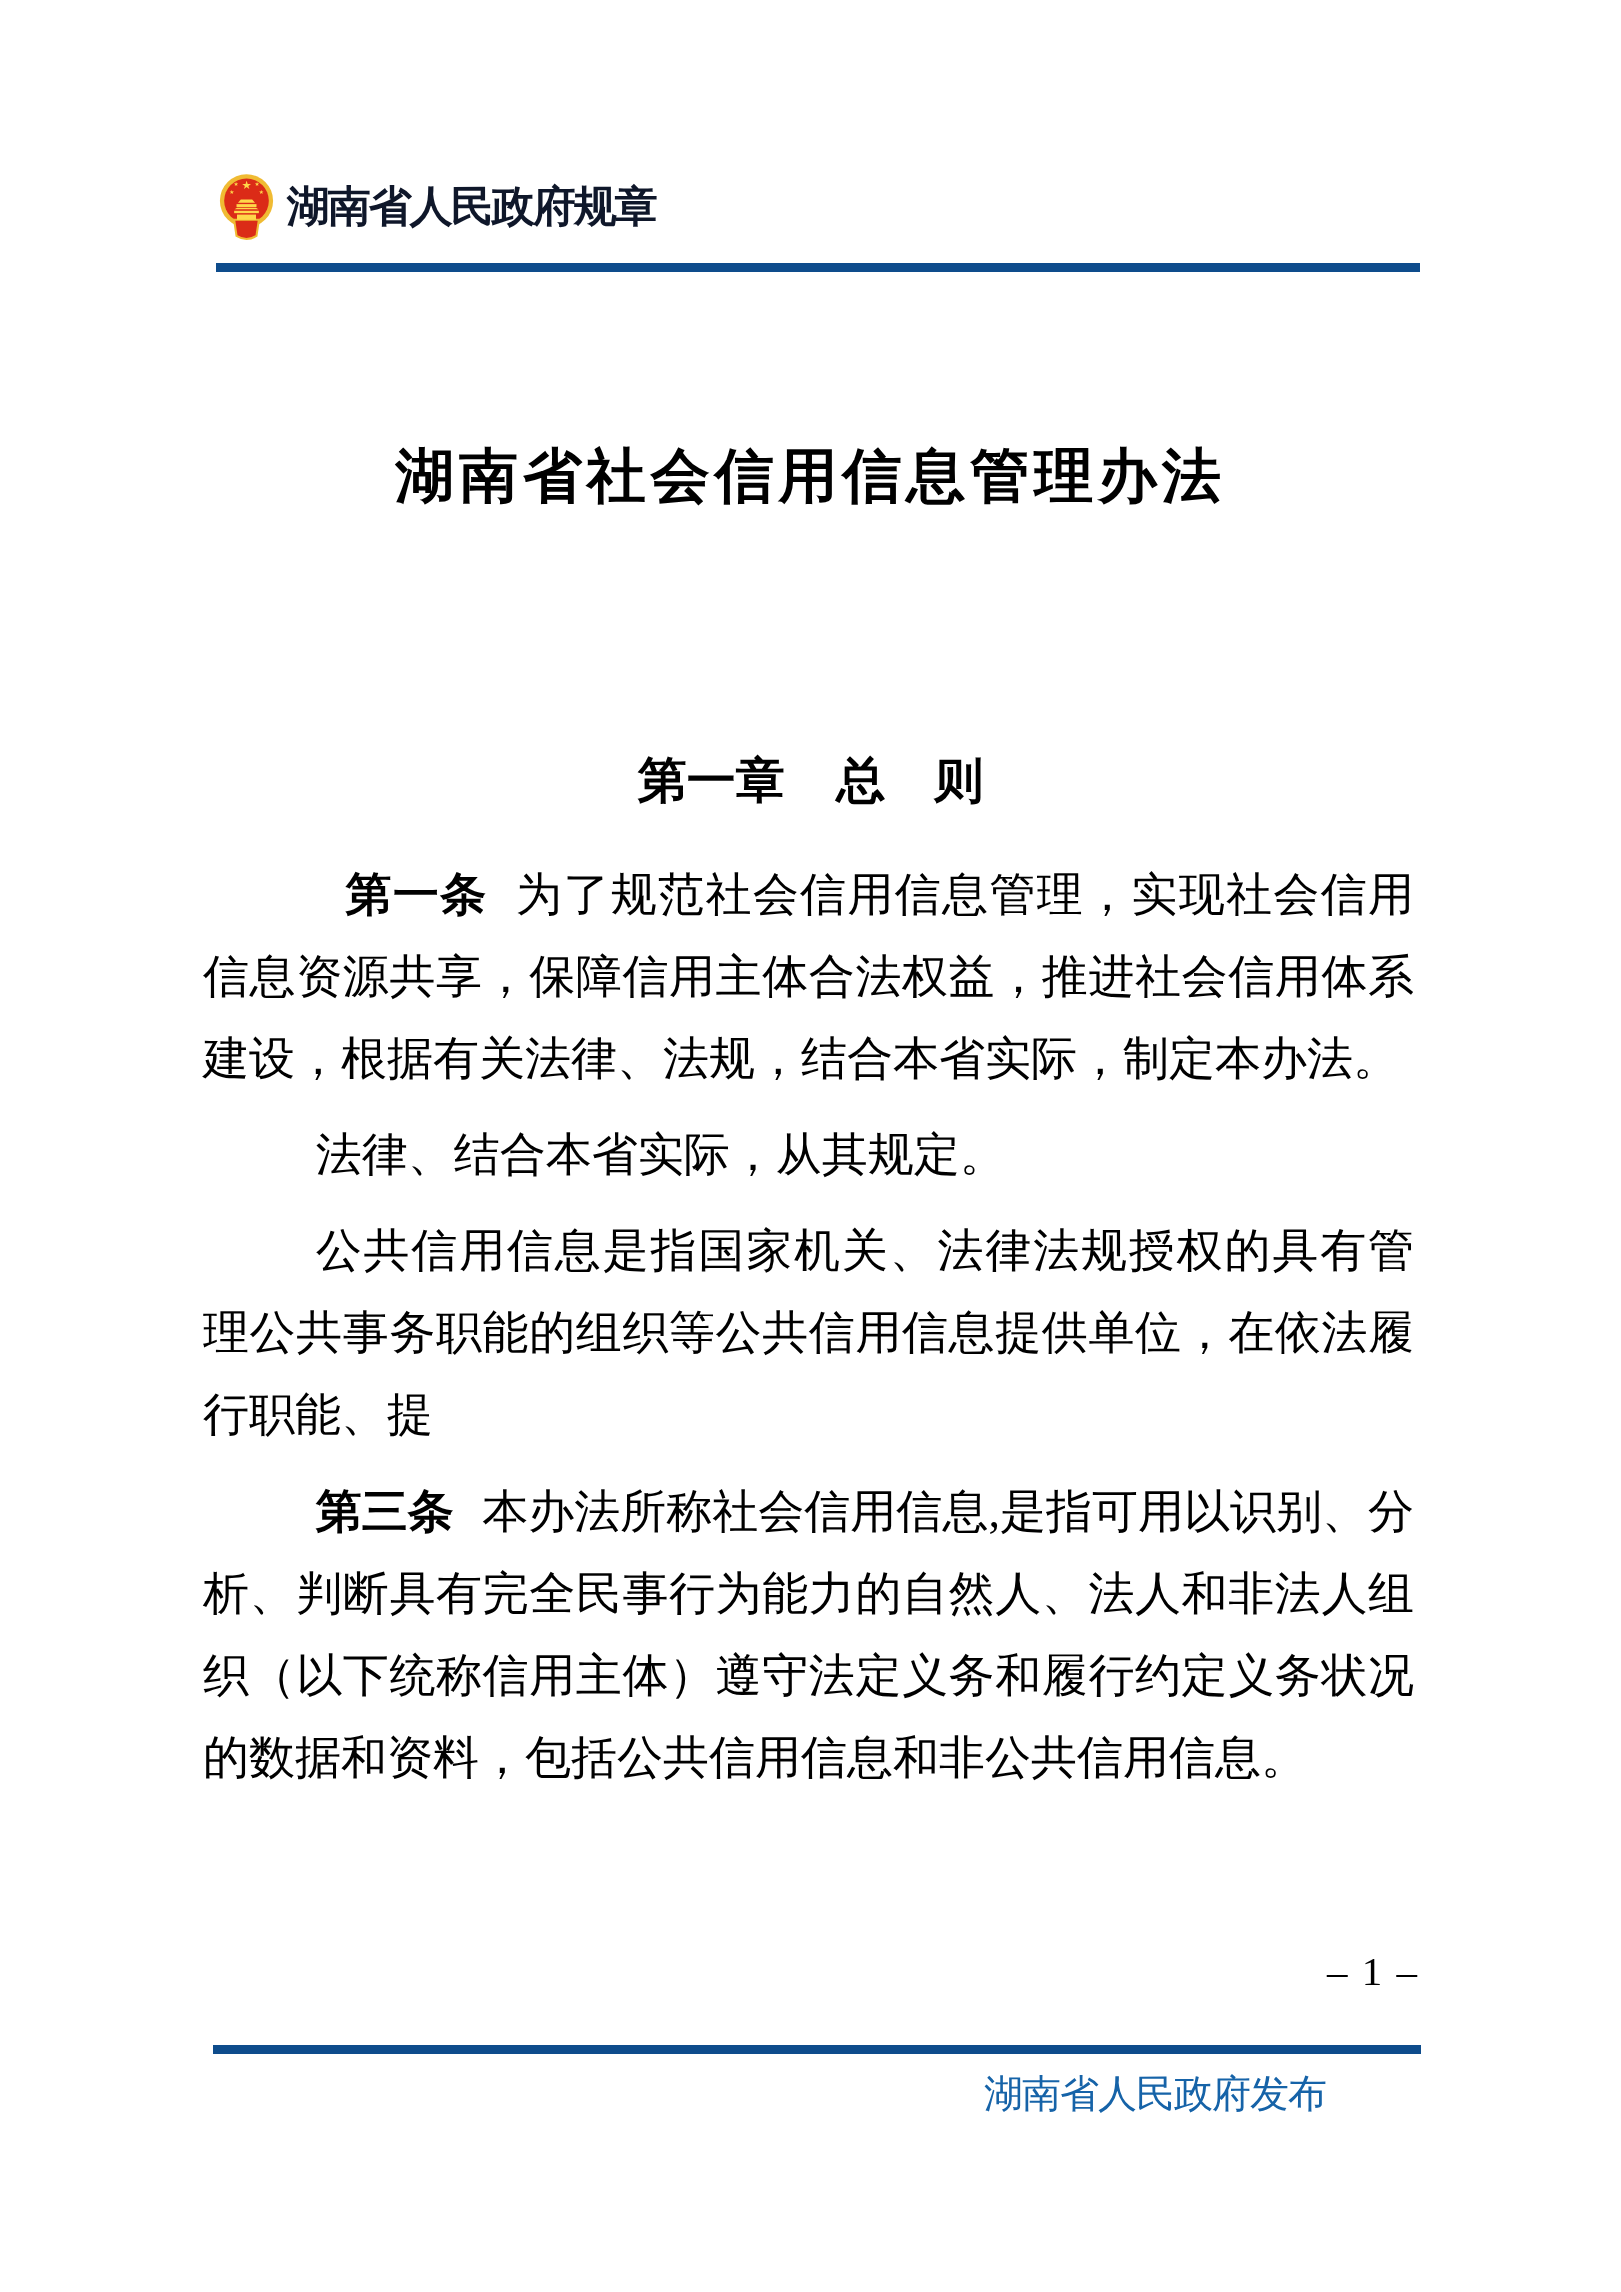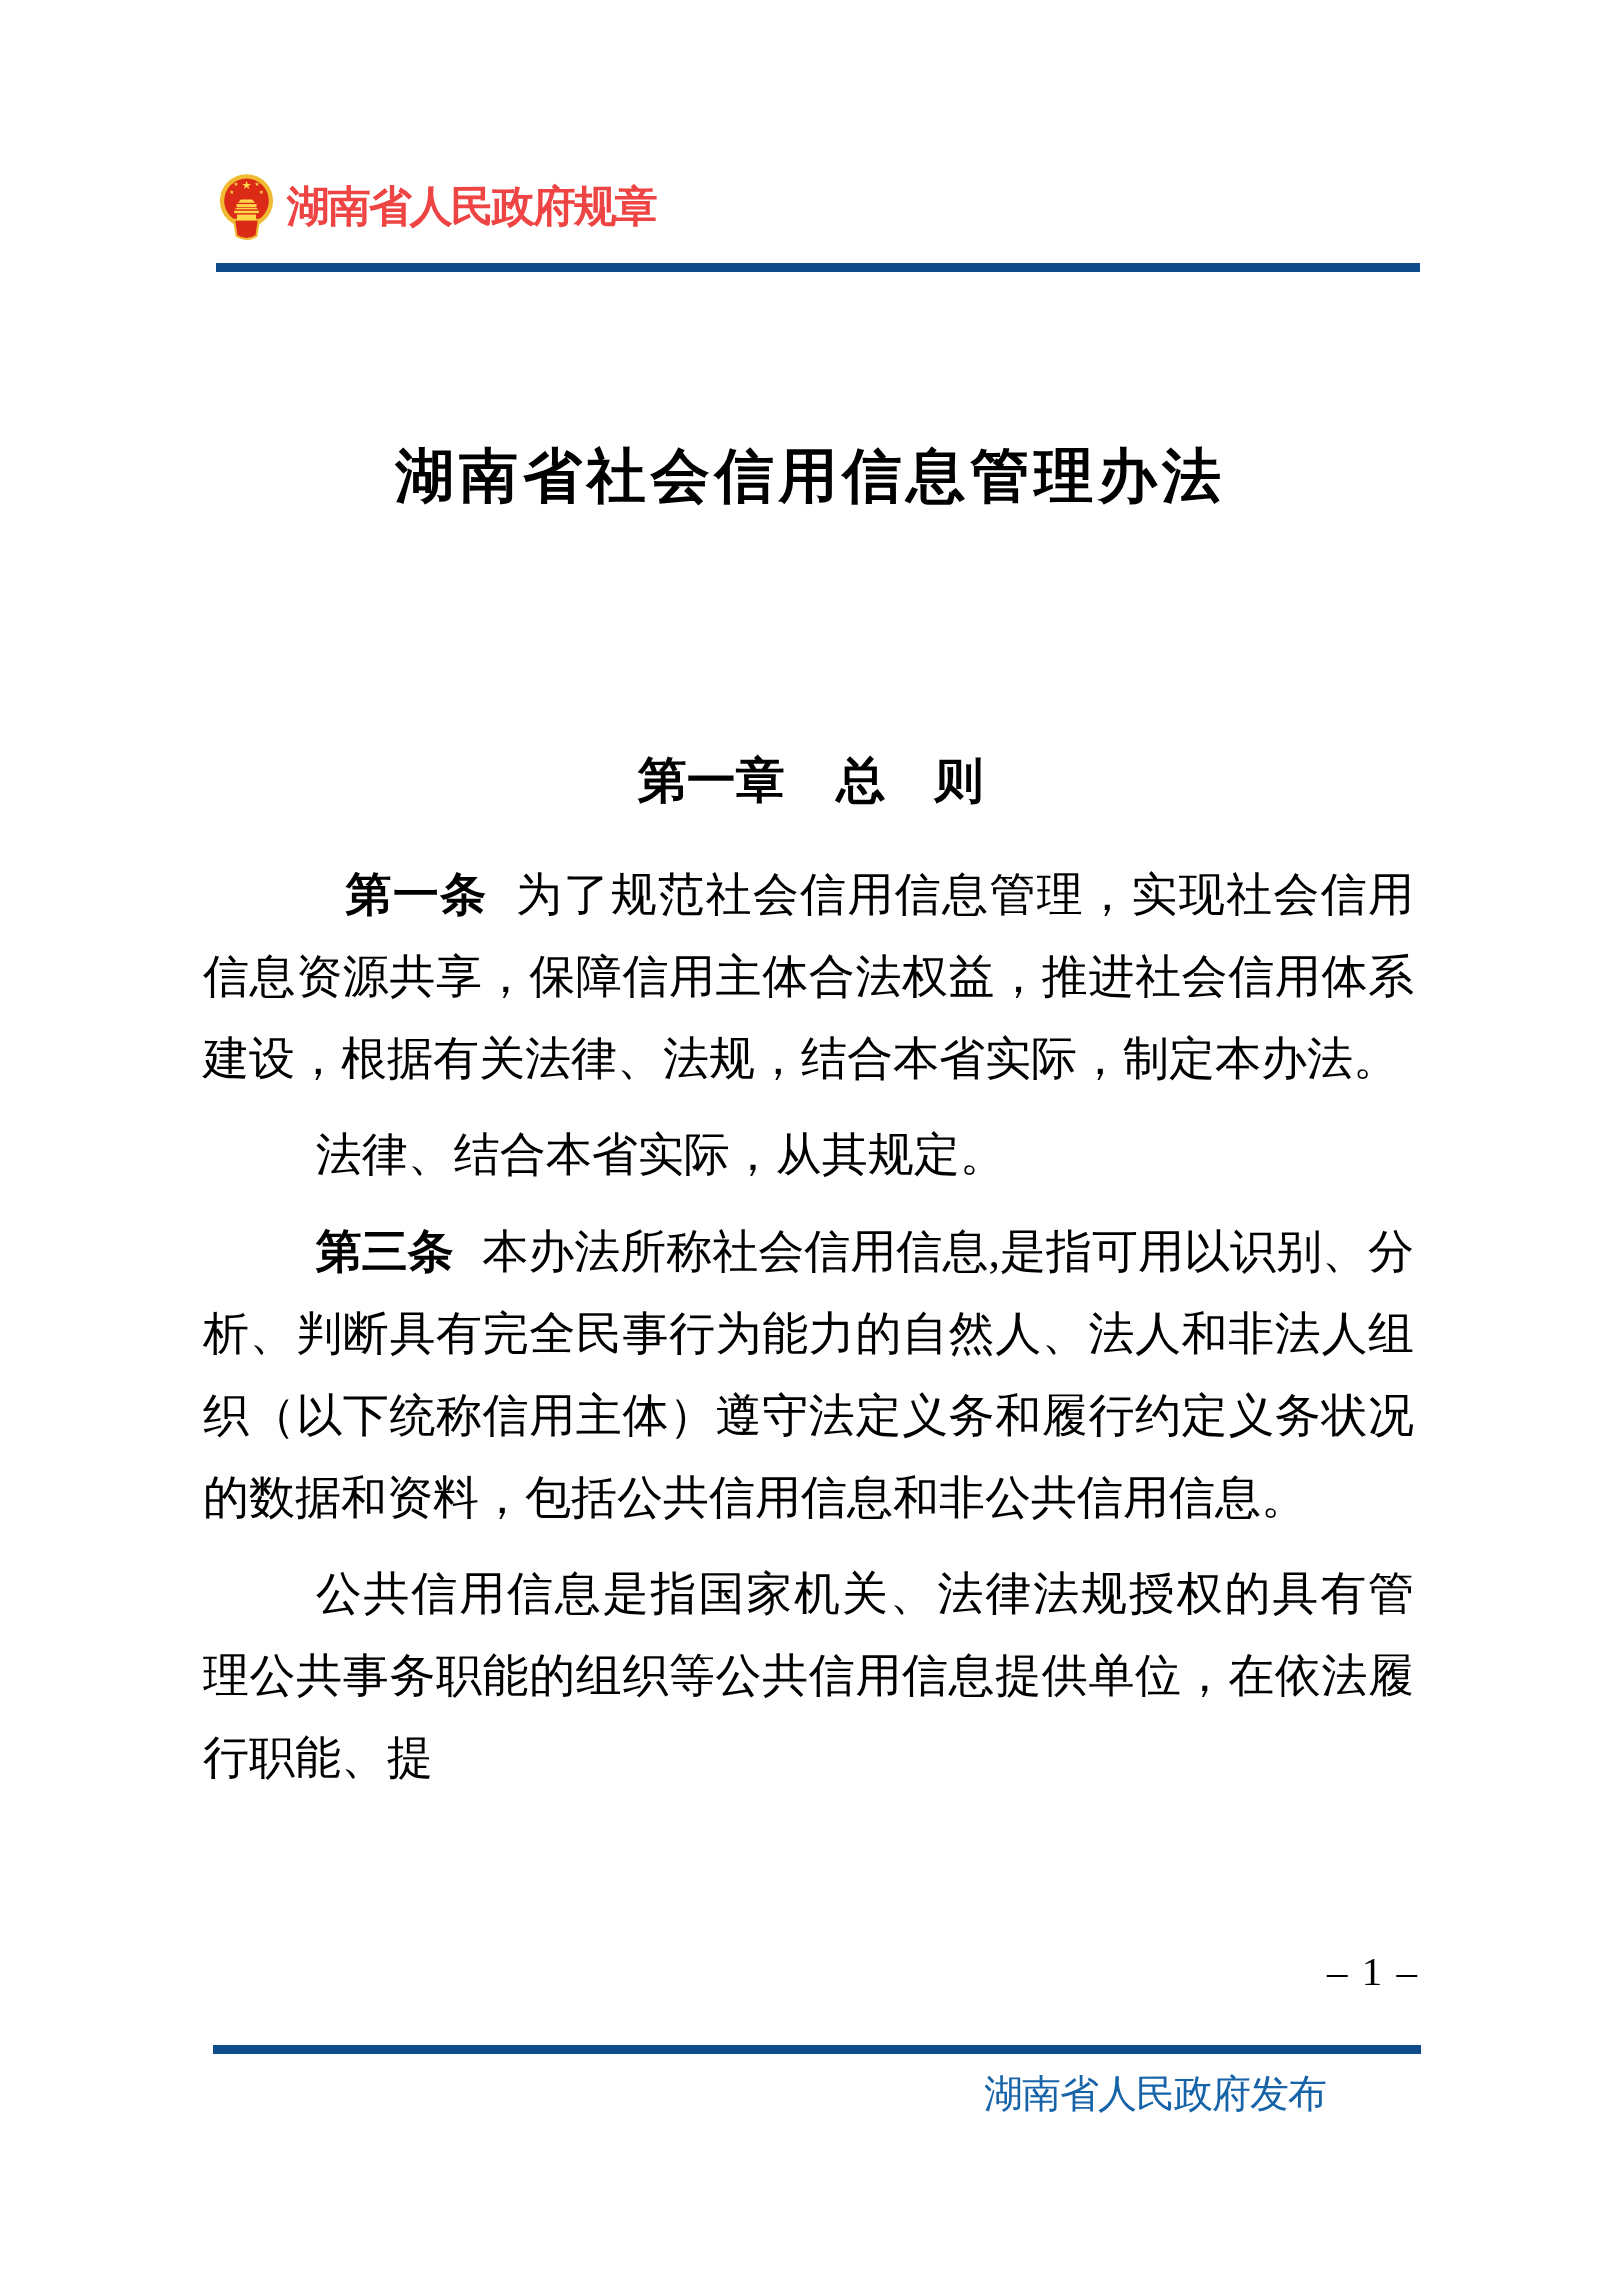--- a/index.html
+++ b/index.html
@@ -27,21 +27,21 @@
   }
   .emblem {
     width: 57px;
     height: 71px;
     margin-right: 11.8px;
     flex: 0 0 auto;
   }
   .header-title {
     font-size: 43px;
     font-weight: bold;
-    color: #ef4444;
+    color: #0f172a;
     letter-spacing: -2px;
     white-space: nowrap;
     line-height: 71px;
   }
   .rule {
     position: absolute;
     height: 8.8px;
     background: #0E4C8C;
   }
   .rule-top   { left: 216px; top: 263px;  width: 1204px; }
@@ -162,24 +162,24 @@
   </div>
 
   <div class="body-text">
     <p class="deep">
       <span class="lead">第一条</span><span>为了规范社会信用信息管理，实现社会信用信息资源共享，保障信用主体合法权益，推进社会信用体系建设，根据有关法律、法规，结合本省实际，制定本办法。</span>
     </p>
     <p>
       <span>法律、结合本省实际，从其规定。</span>
     </p>
     <p>
-      <span class="lead">第三条</span><span>本办法所称社会信用信息,是指可用以识别、分析、判断具有完全民事行为能力的自然人、法人和非法人组织（以下统称信用主体）遵守法定义务和履行约定义务状况的数据和资料，包括公共信用信息和非公共信用信息。</span>
+      <span>公共信用信息是指国家机关、法律法规授权的具有管理公共事务职能的组织等公共信用信息提供单位，在依法履行职能、提</span>
     </p>
     <p>
-      <span>公共信用信息是指国家机关、法律法规授权的具有管理公共事务职能的组织等公共信用信息提供单位，在依法履行职能、提</span>
+      <span class="lead">第三条</span><span>本办法所称社会信用信息,是指可用以识别、分析、判断具有完全民事行为能力的自然人、法人和非法人组织（以下统称信用主体）遵守法定义务和履行约定义务状况的数据和资料，包括公共信用信息和非公共信用信息。</span>
     </p>
   </div>
 
   <div class="page-number">– 1 –</div>
   <div class="rule rule-bottom"></div>
   <div class="footer-publisher">湖南省人民政府发布</div>
 
 </div>
 
 

